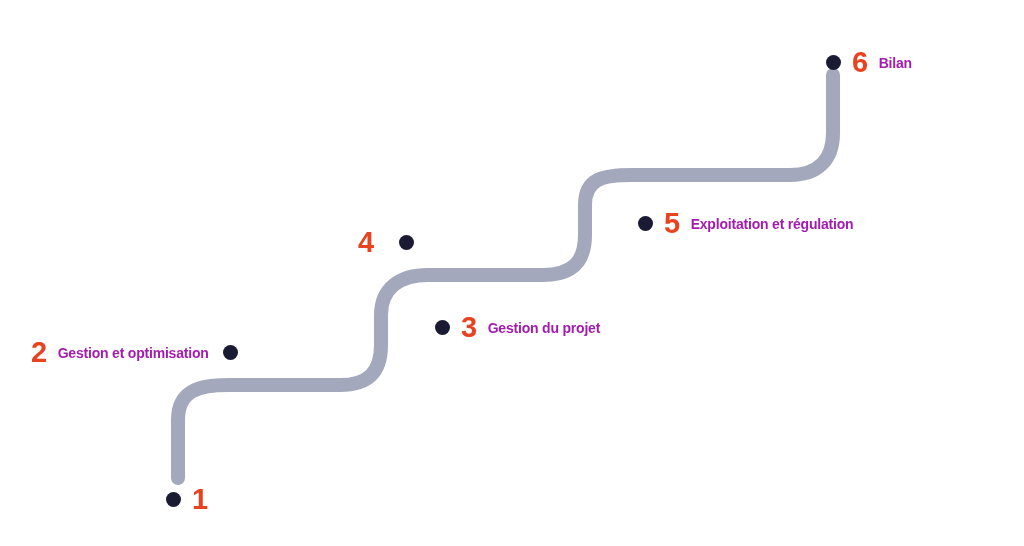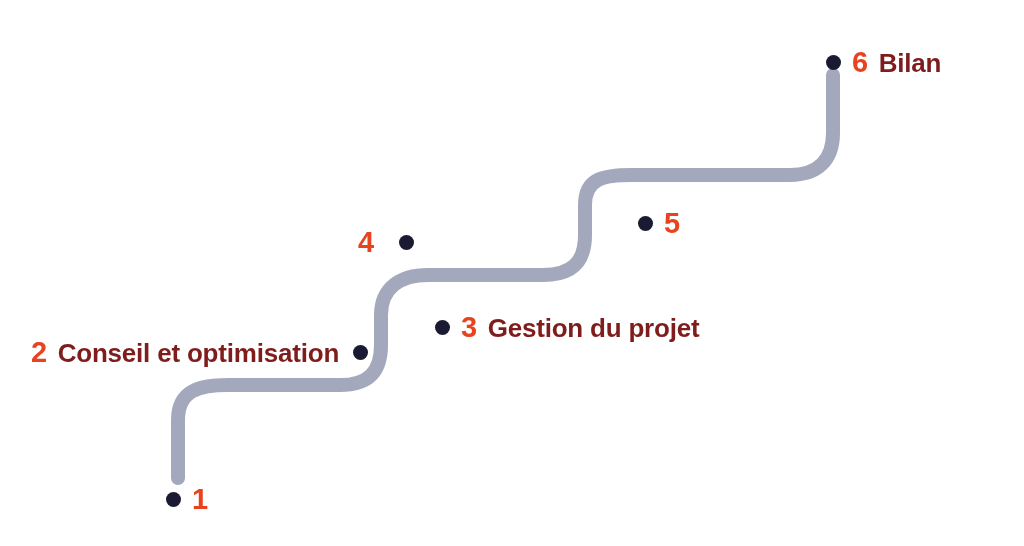--- a/index.html
+++ b/index.html
@@ -43,22 +43,22 @@
     display: block;
   }
   .step-num {
     color: #E8431F;
     font-size: 29px;
     font-weight: bold;
     letter-spacing: -0.5px;
     flex: 0 0 auto;
   }
   .step-label {
-    color: #7f1d1d;
-    font-size: 26px;
+    color: #a21caf;
+    font-size: 14px;
     font-weight: bold;
     letter-spacing: -0.2px;
     flex: 0 0 auto;
   }
   
   .step.dot-left .step-dot { margin-right: 11px; }
   .step.dot-left .step-num { margin-right: 11px; }
   
   .step.dot-right .step-num { margin-right: 11px; }
   .step.dot-right .step-dot { margin-left: 14px; }
@@ -92,38 +92,39 @@
              L 833 75" fill="none" stroke="#A3A8BC" stroke-width="14" stroke-linecap="round" stroke-linejoin="round"></path>
   </svg>
 
   <div class="step dot-left" id="step-1">
     <span class="step-dot"></span>
     <span class="step-num">1</span>
   </div>
 
   <div class="step dot-right" id="step-2">
     <span class="step-num">2</span>
-    <span class="step-label">Conseil et optimisation</span>
+    <span class="step-label">Gestion et optimisation</span>
     <span class="step-dot"></span>
   </div>
 
   <div class="step dot-left" id="step-3">
     <span class="step-dot"></span>
     <span class="step-num">3</span>
     <span class="step-label">Gestion du projet</span>
   </div>
 
   <div class="step dot-right" id="step-4">
     <span class="step-num">4</span>
     <span class="step-dot"></span>
   </div>
 
   <div class="step dot-left" id="step-5">
     <span class="step-dot"></span>
     <span class="step-num">5</span>
+    <span class="step-label">Exploitation et régulation</span>
   </div>
 
   <div class="step dot-left" id="step-6">
     <span class="step-dot"></span>
     <span class="step-num">6</span>
     <span class="step-label">Bilan</span>
   </div>
 
 </div>
 

